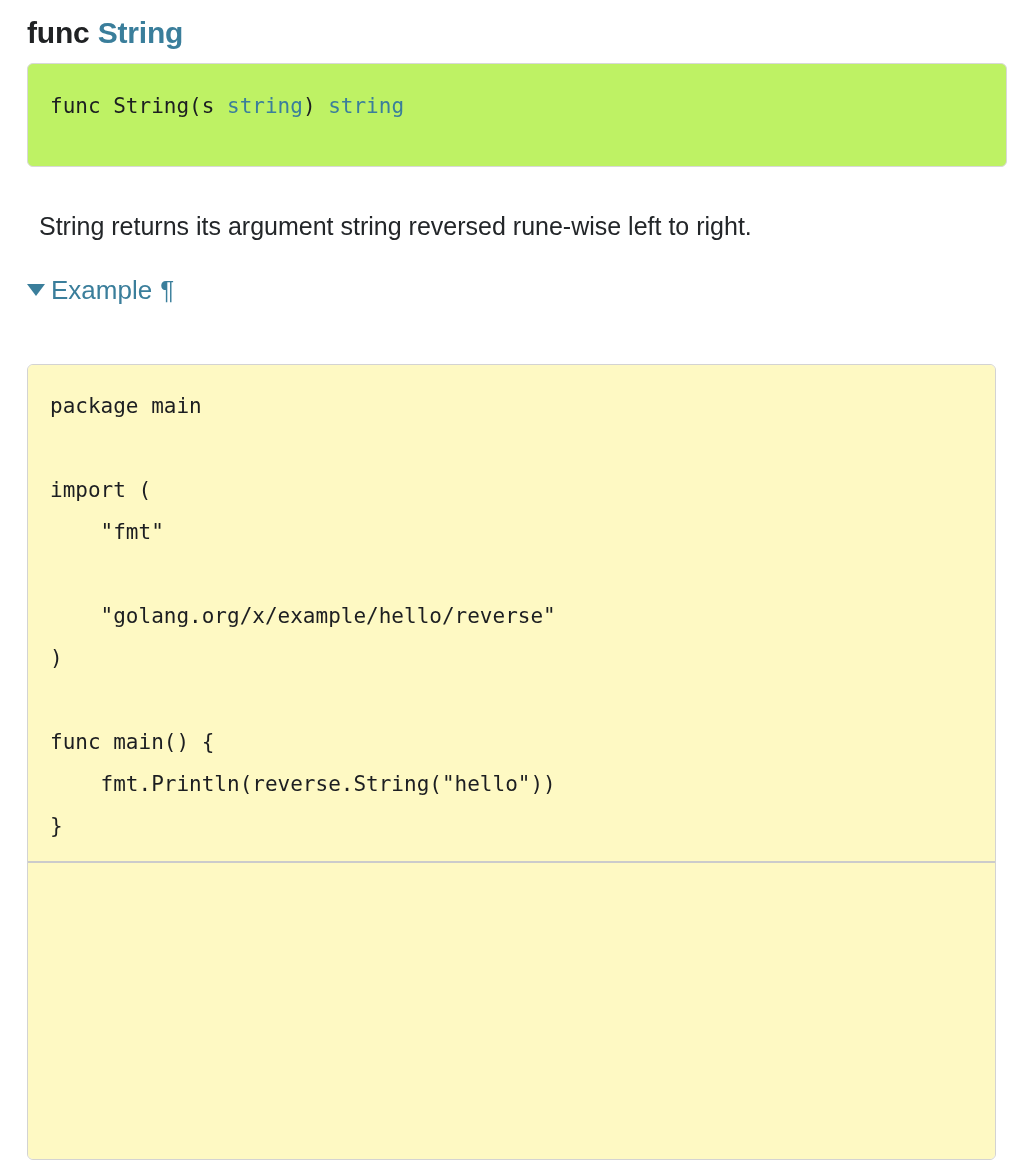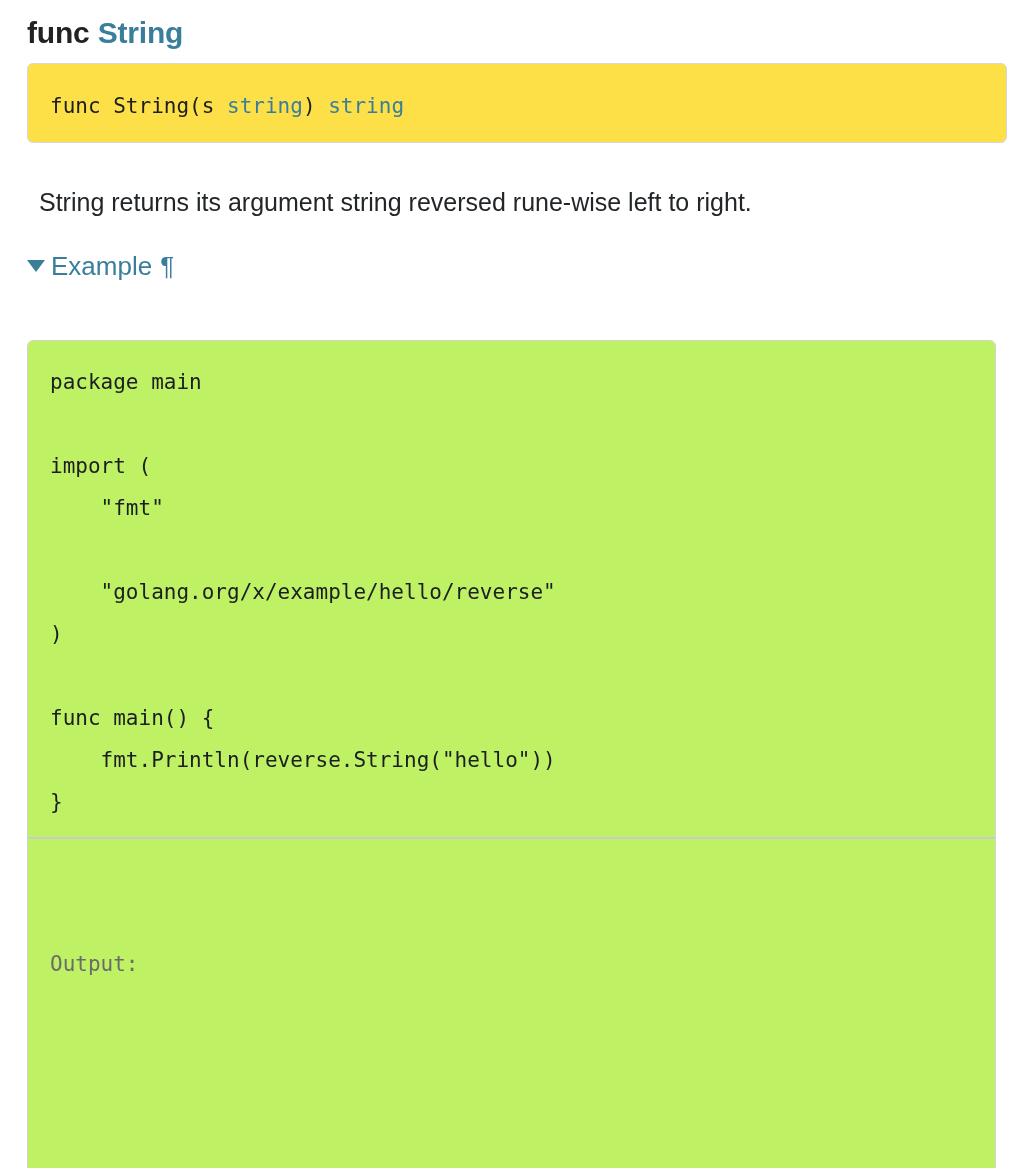--- a/index.html
+++ b/index.html
@@ -38,22 +38,22 @@
   }
   .func-heading .name {
     color: #3a7e9b;
   }
 
   
   .signature-box {
     margin-top: 10px;
     border: 1px solid #d8d8d8;
     border-radius: 6px;
-    background: #fde047;
-    height: 80px;
+    background: #bef264;
+    height: 104px;
     box-sizing: border-box;
     padding: 28px 0 0 22px;
   }
   .signature-code {
     font-family: "DejaVu Sans Mono", monospace;
     font-size: 21px;
     line-height: 28px;
     white-space: pre;
     color: #1c1e21;
   }
@@ -109,21 +109,21 @@
     box-sizing: border-box;
     overflow: hidden;
     width: 969px;
   }
   .code-area, .output-area {
     font-family: "DejaVu Sans Mono", monospace;
     font-size: 21px;
     line-height: 42px;
     white-space: pre;
     color: #1c1e21;
-    background: #bef264;
+    background: #fef9c3;
     border: 0;
     outline: none;
     display: block;
     width: 100%;
     box-sizing: border-box;
     resize: none;
   }
   .code-area {
     padding: 20px 0 14px 22px;
   }
@@ -174,19 +174,18 @@
     "fmt"
 
     "golang.org/x/example/hello/reverse"
 )
 
 func main() {
     fmt.Println(reverse.String("hello"))
 }</div>
     <div class="pg-divider"></div>
     <div class="output-area">
-      <span class="output-label">Output:</span>
       <span class="output-spacer"> </span>
       
     </div>
   </div>
 
 </div>
 
 </body></html>

